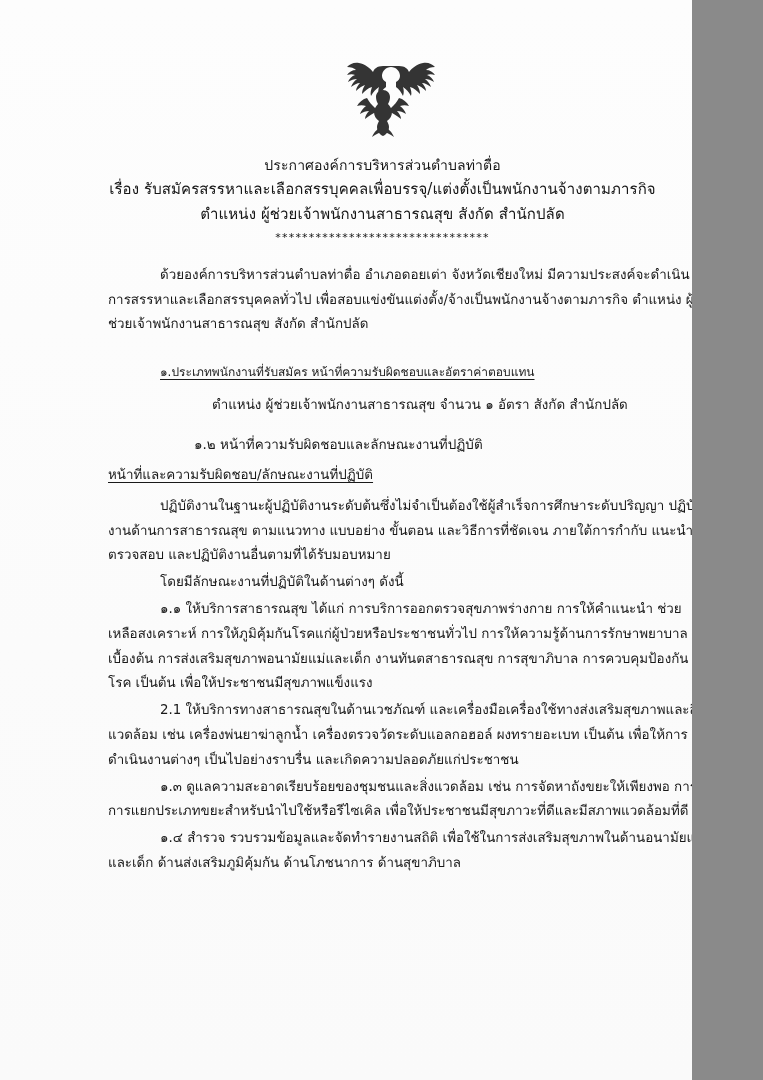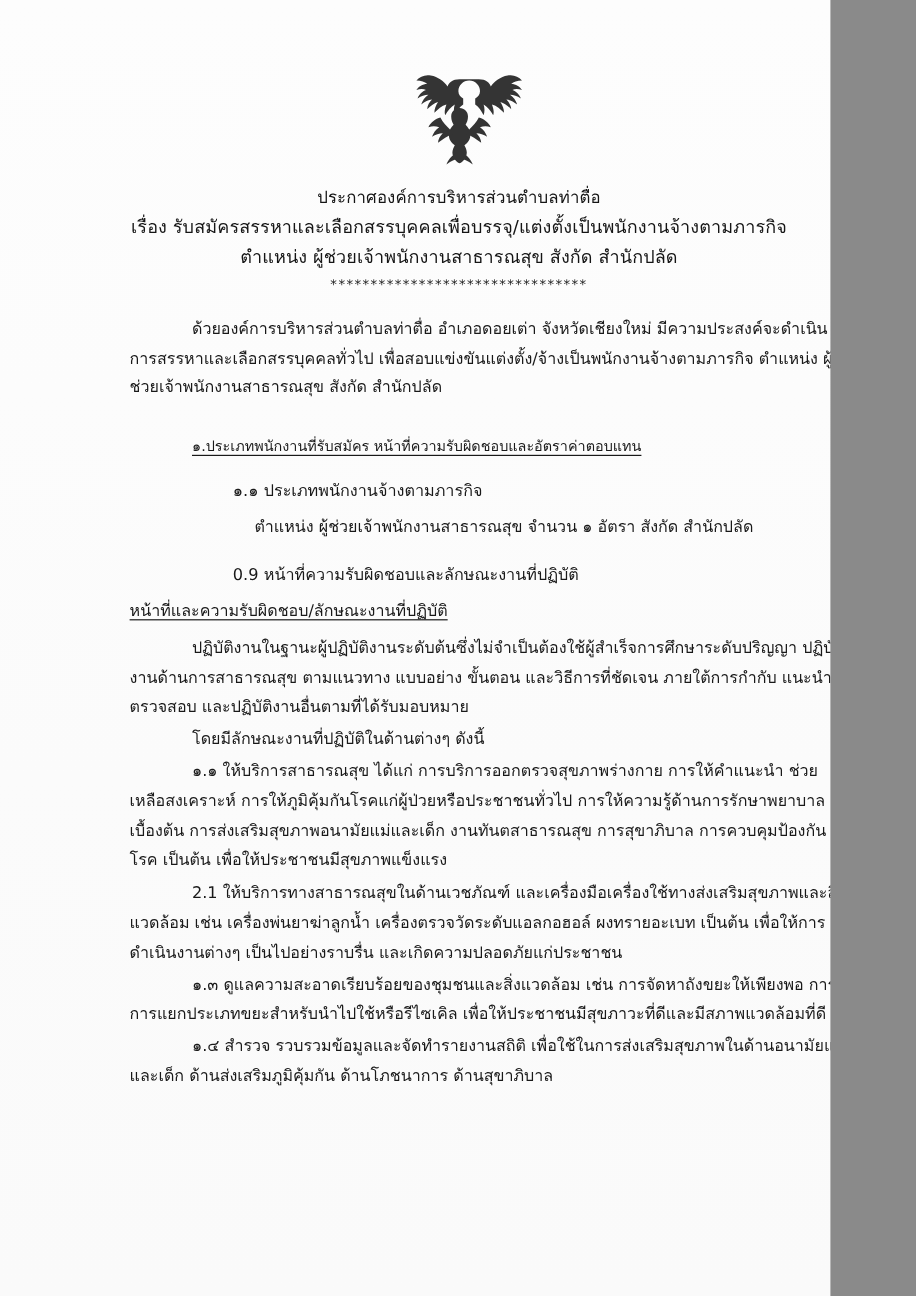--- a/index.html
+++ b/index.html
@@ -127,27 +127,26 @@
 
     <div class="body">
 
       <p class="p indent">ด้วยองค์การบริหารส่วนตำบลท่าตื่อ  อำเภอดอยเต่า  จังหวัดเชียงใหม่  มีความประสงค์จะดำเนินการสรรหาและเลือกสรรบุคคลทั่วไป  เพื่อสอบแข่งขันแต่งตั้ง/จ้างเป็นพนักงานจ้างตามภารกิจ ตำแหน่ง  ผู้ช่วยเจ้าพนักงานสาธารณสุข  สังกัด  สำนักปลัด</p>
       <div class="gap-sm"></div>
 
       <div class="gap"></div>
       <p class="section-title u">๑.ประเภทพนักงานที่รับสมัคร   หน้าที่ความรับผิดชอบและอัตราค่าตอบแทน</p>
 
       <div class="gap-sm"></div>
-      <p class="sub-title">๑.๑ ประเภทพนักงานจ้างตามภารกิจ</p>
 
       <div class="gap-sm"></div>
       <p class="p indent3">ตำแหน่ง  ผู้ช่วยเจ้าพนักงานสาธารณสุข  จำนวน  ๑  อัตรา  สังกัด  สำนักปลัด</p>
 
       <div class="gap-sm"></div>
-      <p class="sub-title">0.9 หน้าที่ความรับผิดชอบและลักษณะงานที่ปฏิบัติ</p>
+      <p class="sub-title">๑.๒ หน้าที่ความรับผิดชอบและลักษณะงานที่ปฏิบัติ</p>
 
       <div class="gap-sm"></div>
       <p class="p u">หน้าที่และความรับผิดชอบ/ลักษณะงานที่ปฏิบัติ</p>
 
       <div class="gap-sm"></div>
       <p class="p indent">ปฏิบัติงานในฐานะผู้ปฏิบัติงานระดับต้นซึ่งไม่จำเป็นต้องใช้ผู้สำเร็จการศึกษาระดับปริญญา ปฏิบัติงานด้านการสาธารณสุข ตามแนวทาง แบบอย่าง ขั้นตอน และวิธีการที่ชัดเจน ภายใต้การกำกับ แนะนำ ตรวจสอบ และปฏิบัติงานอื่นตามที่ได้รับมอบหมาย</p>
       <p class="p indent">โดยมีลักษณะงานที่ปฏิบัติในด้านต่างๆ ดังนี้</p>
 
       <p class="p indent">๑.๑ ให้บริการสาธารณสุข ได้แก่ การบริการออกตรวจสุขภาพร่างกาย การให้คำแนะนำ ช่วยเหลือสงเคราะห์ การให้ภูมิคุ้มกันโรคแก่ผู้ป่วยหรือประชาชนทั่วไป การให้ความรู้ด้านการรักษาพยาบาลเบื้องต้น การส่งเสริมสุขภาพอนามัยแม่และเด็ก งานทันตสาธารณสุข การสุขาภิบาล การควบคุมป้องกันโรค เป็นต้น เพื่อให้ประชาชนมีสุขภาพแข็งแรง</p>
       <p class="p indent">2.1 ให้บริการทางสาธารณสุขในด้านเวชภัณฑ์ และเครื่องมือเครื่องใช้ทางส่งเสริมสุขภาพและสิ่งแวดล้อม เช่น เครื่องพ่นยาฆ่าลูกน้ำ เครื่องตรวจวัดระดับแอลกอฮอล์ ผงทรายอะเบท เป็นต้น เพื่อให้การดำเนินงานต่างๆ เป็นไปอย่างราบรื่น และเกิดความปลอดภัยแก่ประชาชน</p>

